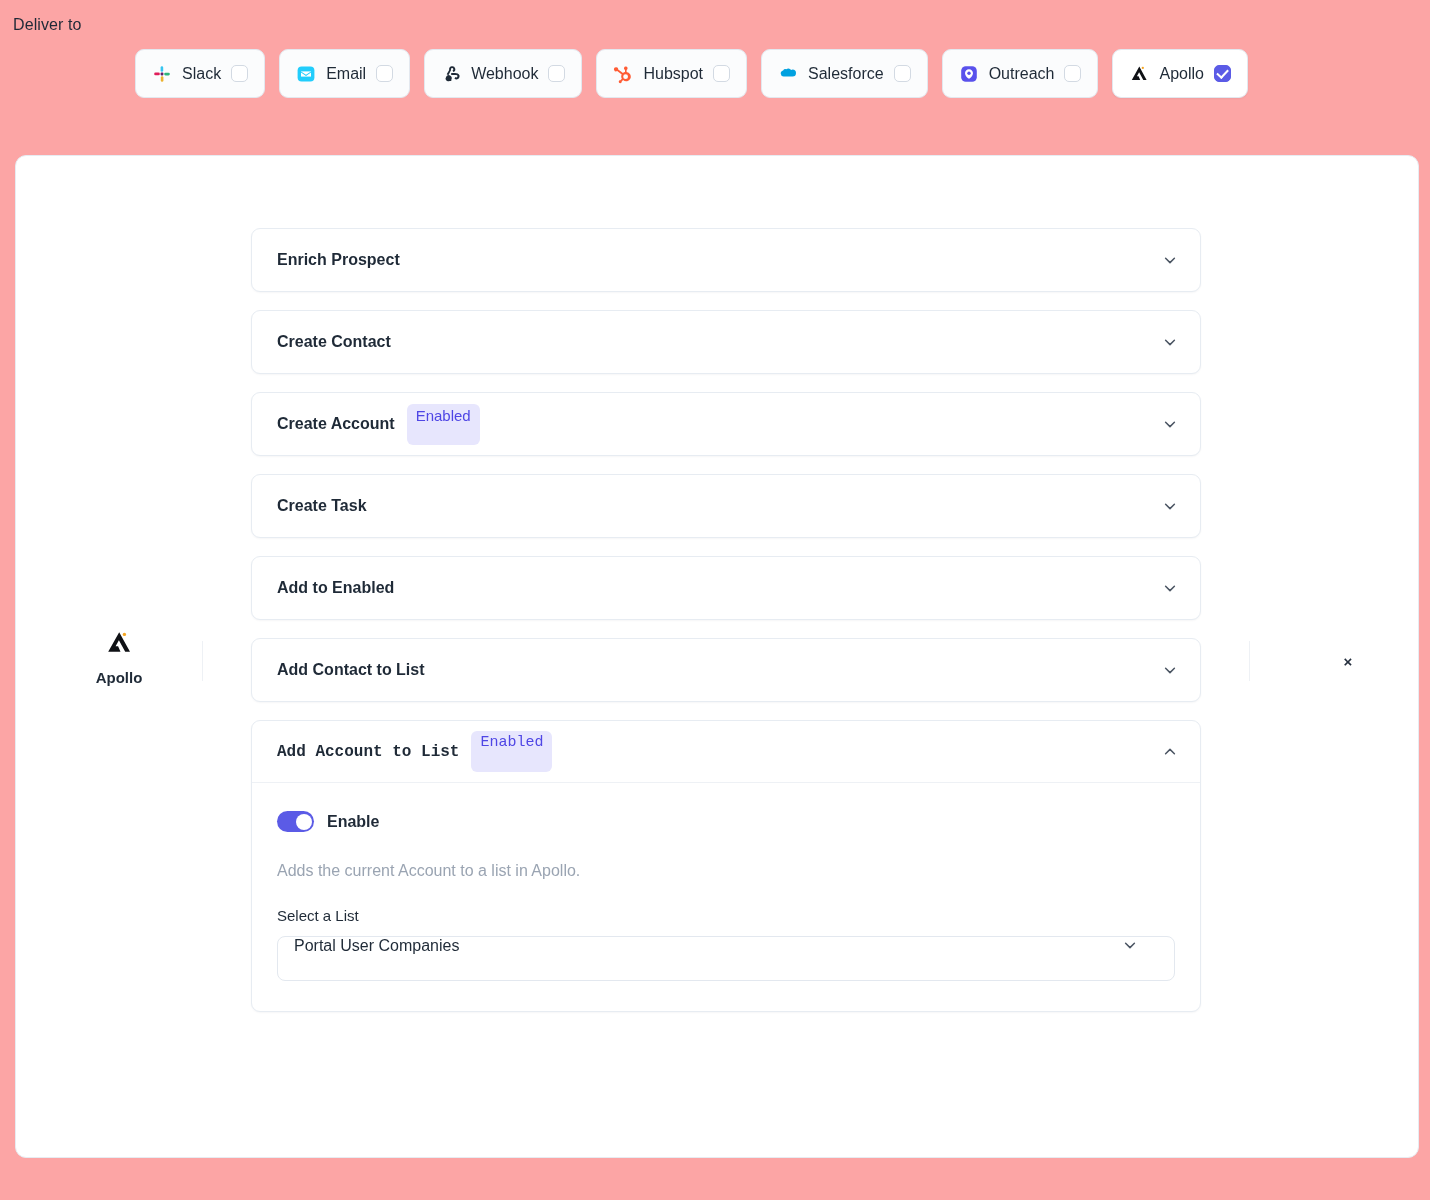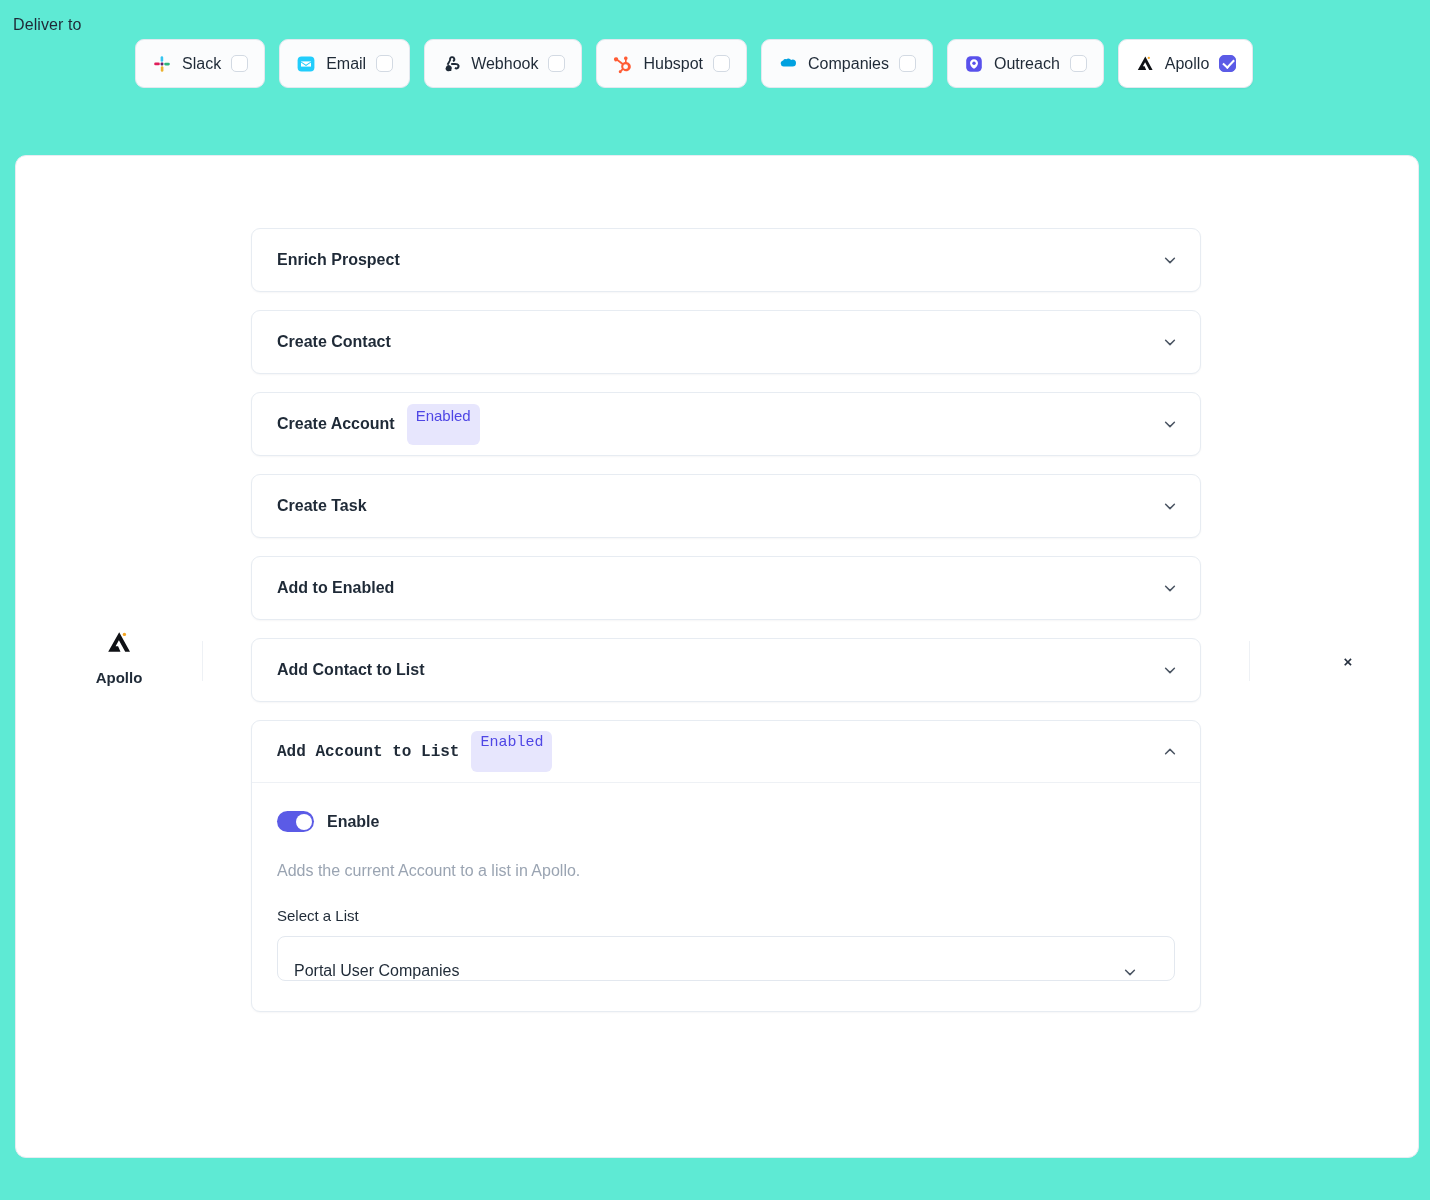--- a/index.html
+++ b/index.html
@@ -9,38 +9,38 @@
     height: 1200px;
     background: #f7f8fa;
     font-family: "Liberation Sans", sans-serif;
     -webkit-font-smoothing: antialiased;
   }
 
   .page {
     position: relative;
     width: 1430px;
     height: 1200px;
-    background: #5eead4;
+    background: #fca5a5;
     overflow: hidden;
   }
 
   
   .deliver-label {
     position: absolute;
     left: 13px;
     top: 16px;
     font-size: 16px;
     color: #1f2937;
     letter-spacing: 0.1px;
   }
 
   .channel-bar {
     position: absolute;
     left: 135px;
-    top: 39px;
+    top: 49px;
     display: flex;
     align-items: center;
     gap: 14px;
   }
 
   .channel-chip {
     display: flex;
     align-items: center;
     gap: 10px;
     height: 49px;
@@ -275,21 +275,21 @@
     color: #1f2a37;
   }
 
   .select-box {
     margin-top: 12px;
     height: 45px;
     border: 1px solid #e3e8ef;
     border-radius: 8px;
     background: #fff;
     display: flex;
-    align-items: flex-end;
+    align-items: flex-start;
     padding: 0 36px 0 16px;
     cursor: pointer;
   }
   .select-value {
     font-size: 16px;
     color: #1f2a37;
   }
   .select-chevron {
     margin-left: auto;
     width: 16px;
@@ -351,21 +351,21 @@
         </span>
         <span class="chip-label">Hubspot</span>
         <span class="chk"></span>
       </div>
       <div class="channel-chip">
         <span class="chip-icon">
           <svg width="20" height="20" viewBox="0 0 20 20">
             <path d="M8.3 5.3a3 3 0 0 1 2.2-.9 3 3 0 0 1 2.6 1.5 3.5 3.5 0 0 1 1.4-.3 3.5 3.5 0 0 1 0 7H5.6a3.1 3.1 0 0 1-.5-6.1 2.7 2.7 0 0 1 3.2-1.2Z" fill="#00a1e0"></path>
           </svg>
         </span>
-        <span class="chip-label">Companies</span>
+        <span class="chip-label">Salesforce</span>
         <span class="chk"></span>
       </div>
       <div class="channel-chip">
         <span class="chip-icon">
           <svg width="20" height="20" viewBox="0 0 20 20">
             <rect x="2.2" y="2.2" width="15.6" height="15.6" rx="4.6" fill="#5951ec"></rect>
             <path d="M10 5.2c2.3 0 4 1.8 4 4 0 2.6-2.5 4.6-4 5.6-1.5-1-4-3-4-5.6 0-2.2 1.7-4 4-4Z" fill="#ffffff"></path>
             <circle cx="10" cy="9.2" r="1.7" fill="#5951ec"></circle>
           </svg>
         </span>

